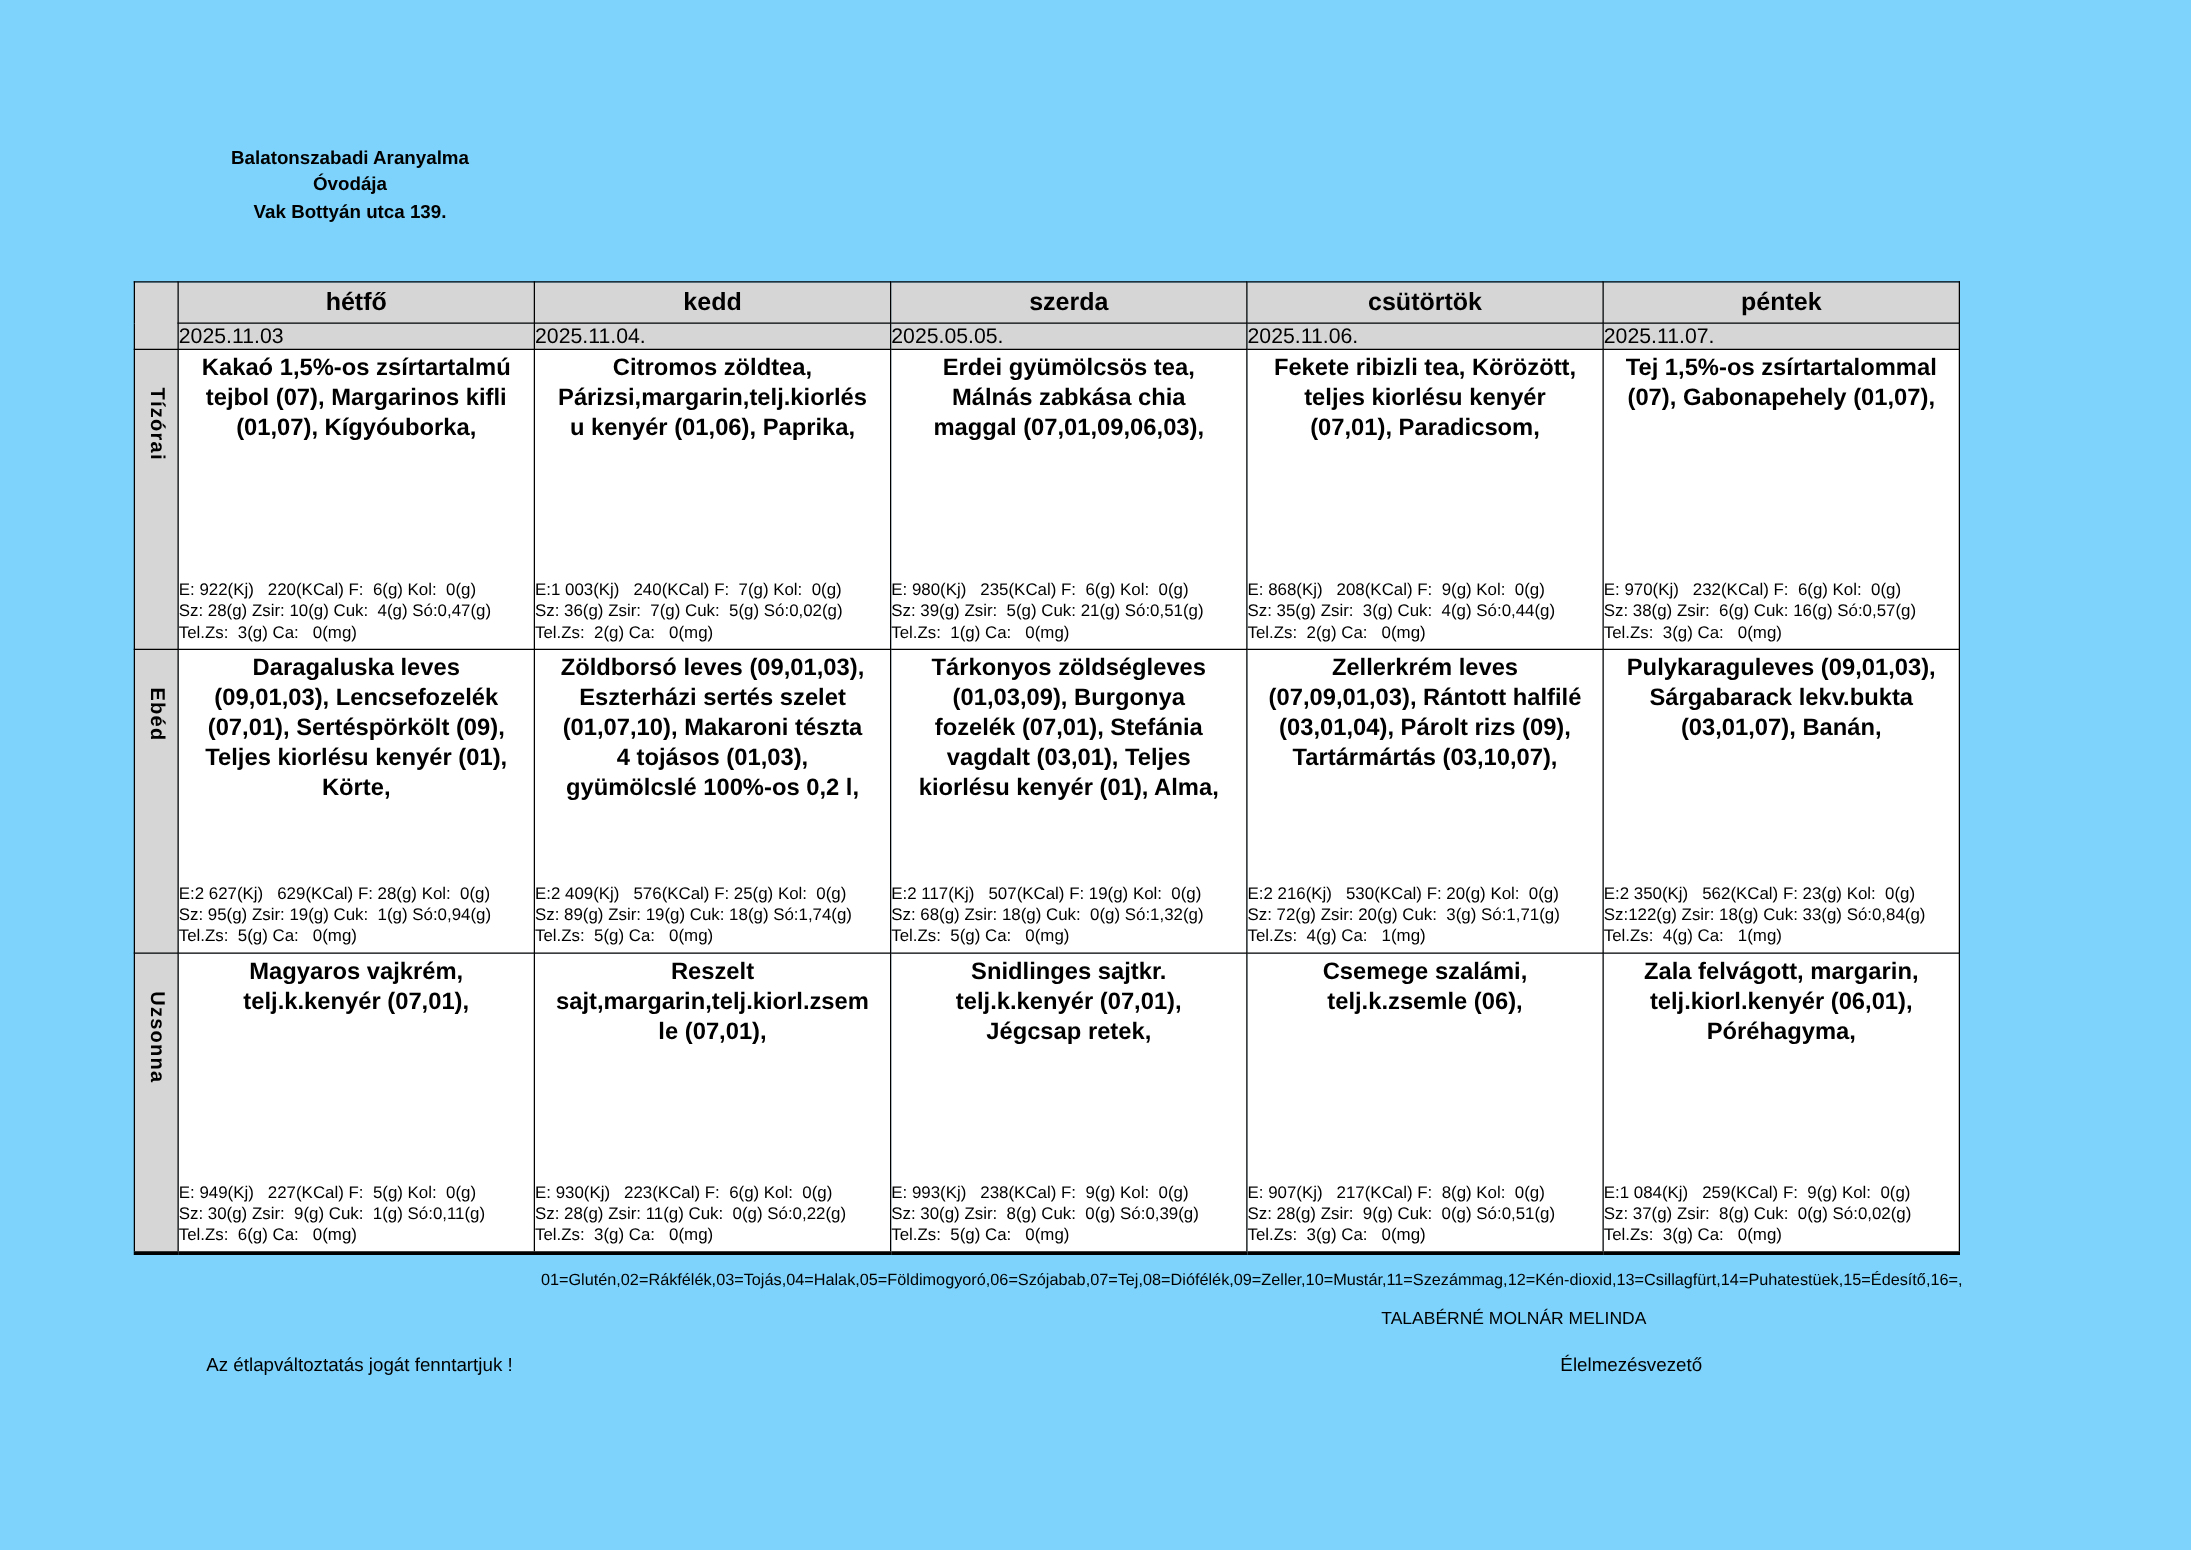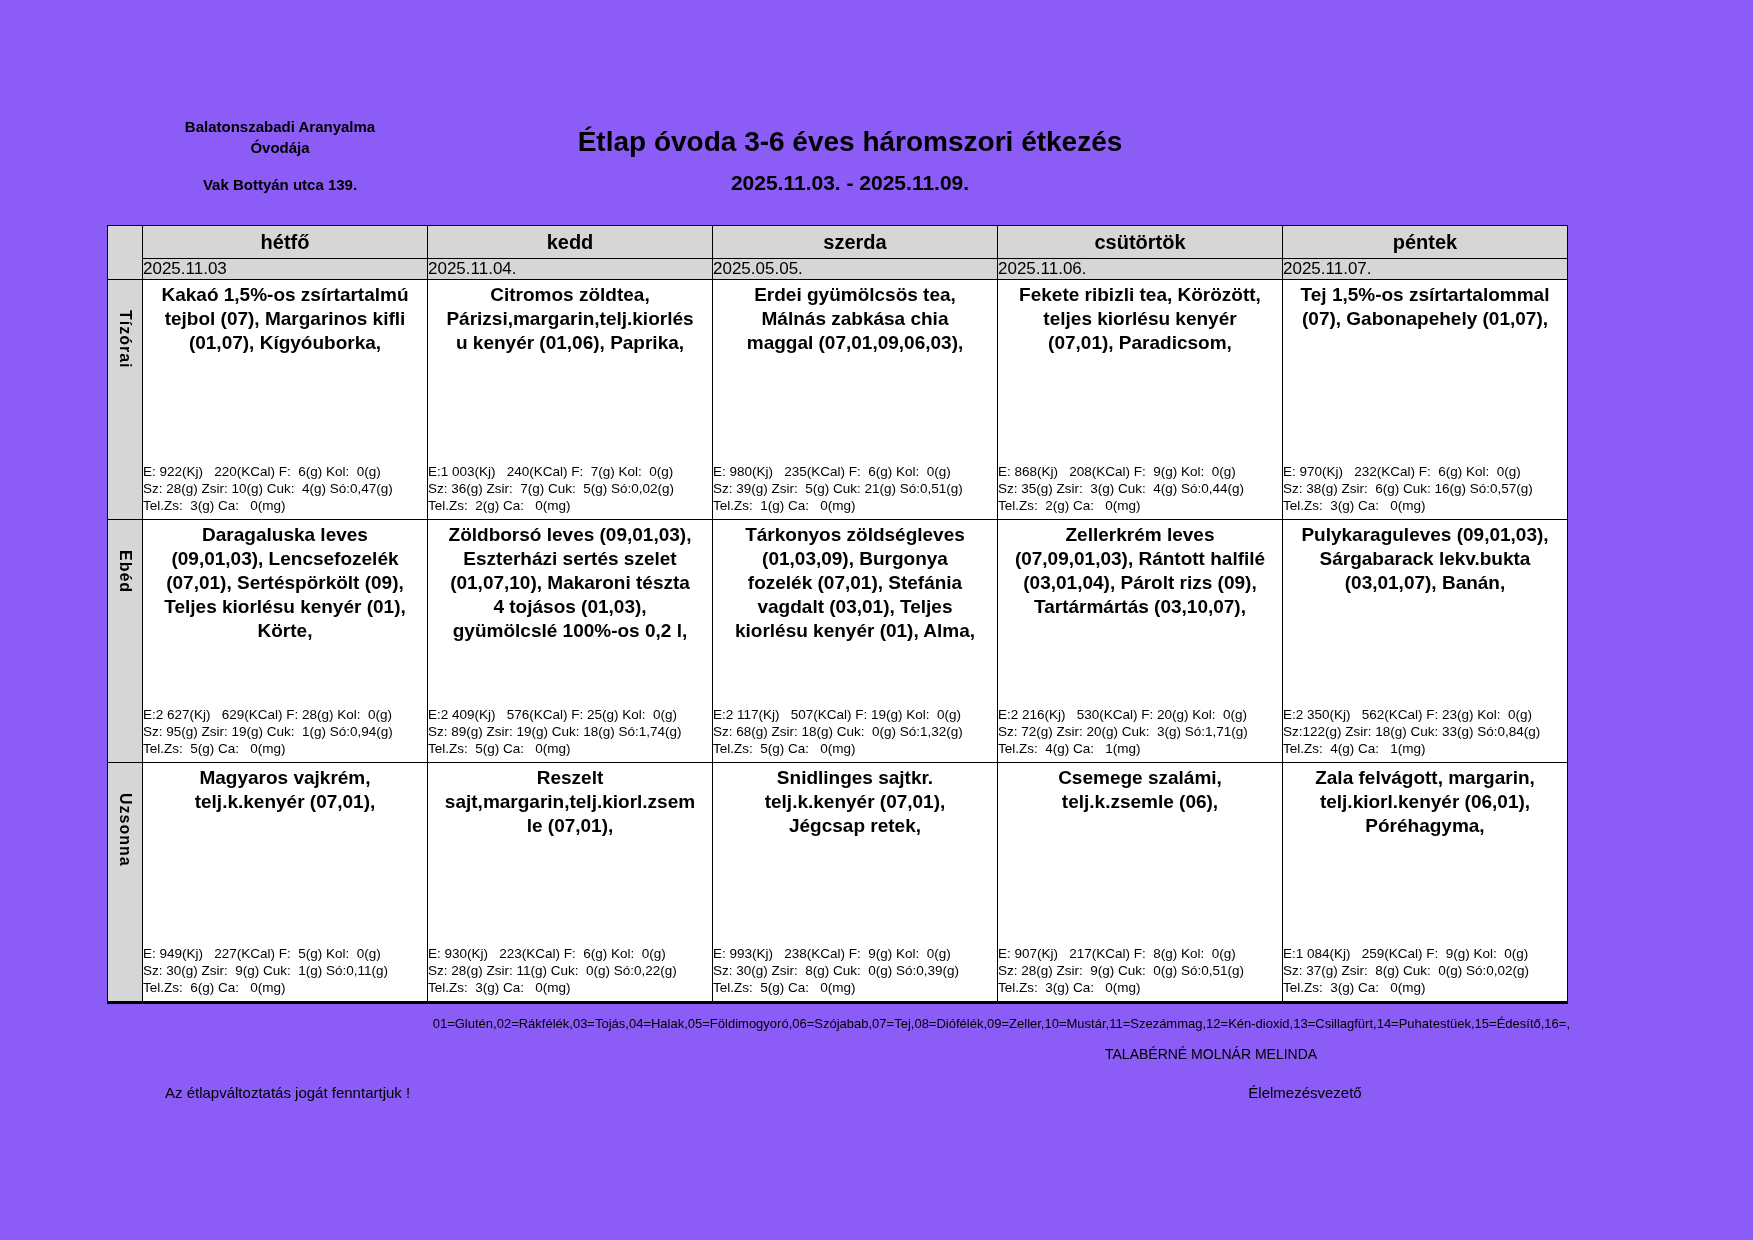--- a/index.html
+++ b/index.html
@@ -1,22 +1,22 @@
 <!DOCTYPE html>
 <html><head>
 <meta charset="utf-8">
 <style>
   * { margin:0; padding:0; box-sizing:border-box; }
   html,body { background:#ffffff; }
   body { width:1753px; height:1240px; font-family:"Liberation Sans", sans-serif; color:#000; position:relative; }
-  .page { position:relative; width:1753px; height:1240px; background:#8b5cf6; overflow:hidden; }
+  .page { position:relative; width:1753px; height:1240px; background:#7dd3fc; overflow:hidden; }
 
   
   .org-block { position:absolute; left:130px; top:116px; width:300px; text-align:center; font-weight:bold; font-size:15px; line-height:21px; }
-  .org-address { margin-top:16px; }
+  .org-address { margin-top:1px; }
   .title-block { position:absolute; left:430px; top:126px; width:840px; text-align:center; }
   .page-title { font-size:28px; font-weight:bold; }
   .date-range { font-size:21px; font-weight:bold; margin-top:13px; }
 
   
   table.menu-table { position:absolute; left:107px; top:225px; border-collapse:collapse; table-layout:fixed; }
   table.menu-table td, table.menu-table th { border:1px solid #000; vertical-align:top; }
   col.c-label { width:35px; }
   col.c-day { width:285px; }
   tr.r-day { height:33px; }
@@ -45,24 +45,20 @@
 <body>
 
 <div class="page">
 
   <div class="org-block">
     <div>Balatonszabadi Aranyalma</div>
     <div>Óvodája</div>
     <div class="org-address">Vak Bottyán utca 139.</div>
   </div>
 
-  <div class="title-block">
-    <div class="page-title">Étlap óvoda 3-6 éves háromszori étkezés</div>
-    <div class="date-range">2025.11.03. - 2025.11.09.</div>
-  </div>
 
   <table class="menu-table">
     <colgroup>
       <col class="c-label">
         <col class="c-day">
         <col class="c-day">
         <col class="c-day">
         <col class="c-day">
         <col class="c-day">
     </colgroup>

